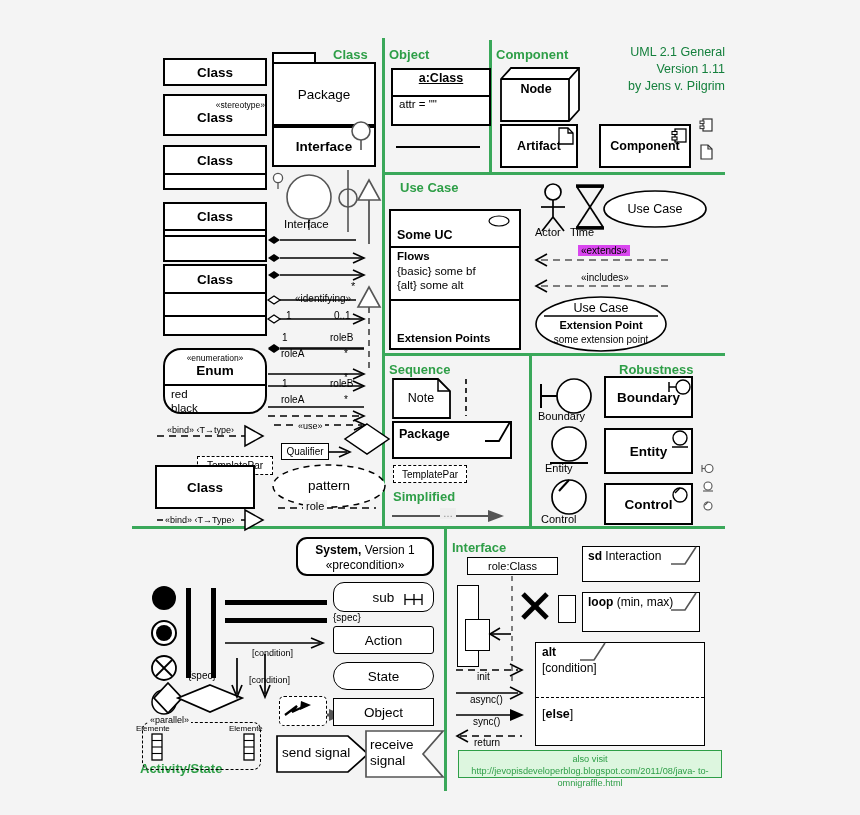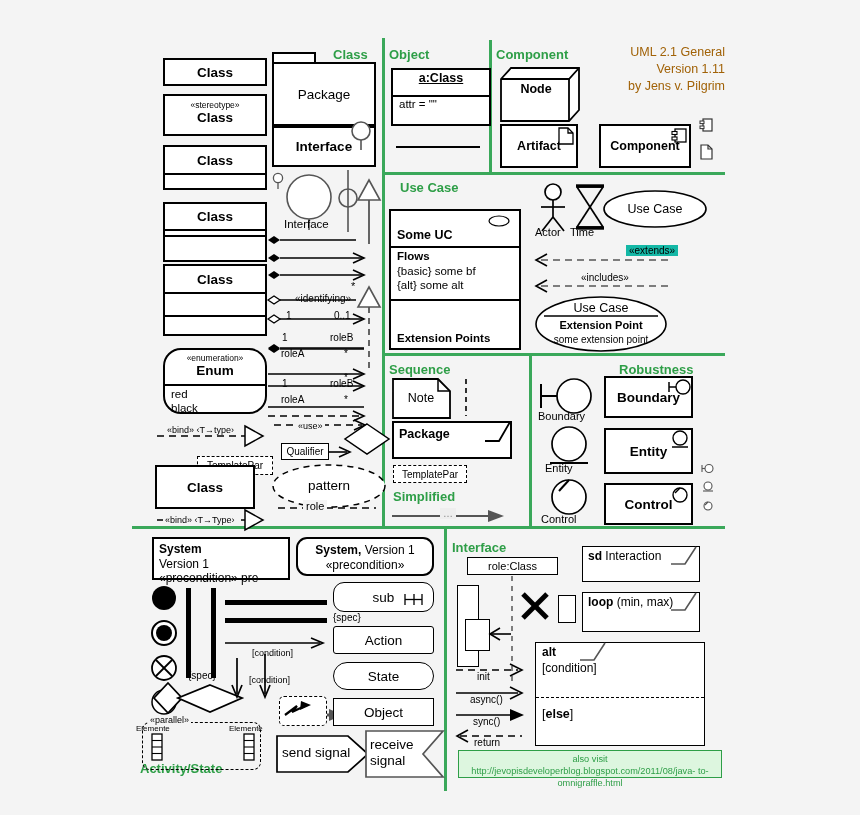--- a/index.html
+++ b/index.html
@@ -41,40 +41,40 @@
 <div class="stage">
 
   <div class="vr-green" style="left:382px;top:38px;width:3px;height:488px;"></div>
   <div class="vr-green" style="left:489px;top:40px;width:3px;height:132px;"></div>
   <div class="hr-green" style="left:385px;top:172px;width:340px;height:3px;"></div>
   <div class="hr-green" style="left:385px;top:353px;width:340px;height:3px;"></div>
   <div class="vr-green" style="left:529px;top:356px;width:3px;height:170px;"></div>
   <div class="hr-green" style="left:132px;top:526px;width:593px;height:3px;"></div>
   <div class="vr-green" style="left:444px;top:529px;width:3px;height:262px;"></div>
 
-  <div class="abs" style="left:565px;top:44px;width:160px;text-align:right;font-size:12.5px;color:#a16207;line-height:17px;">
+  <div class="abs" style="left:565px;top:44px;width:160px;text-align:right;font-size:12.5px;color:#15803d;line-height:17px;">
     <div>UML 2.1 General</div>
     <div>Version 1.11</div>
     <div>by Jens v. Pilgrim</div>
   </div>
 
   <div class="sect-title" style="left:333px;top:47px;">Class</div>
   <div class="sect-title" style="left:389px;top:47px;">Object</div>
   <div class="sect-title" style="left:496px;top:47px;">Component</div>
   <div class="sect-title" style="left:400px;top:180px;">Use Case</div>
   <div class="sect-title" style="left:389px;top:362px;">Sequence</div>
   <div class="sect-title" style="left:619px;top:362px;">Robustness</div>
   <div class="sect-title" style="left:393px;top:489px;">Simplified</div>
   <div class="sect-title" style="left:452px;top:540px;">Interface</div>
   <div class="sect-title" style="left:140px;top:761px;">Activity/State</div>
 
   <div class="box ctr b t13" style="left:163px;top:58px;width:104px;height:28px;">Class</div>
 
   <div class="box" style="left:163px;top:94px;width:104px;height:42px;">
-    <div style="text-align:center;margin-top:4px;font-size:8.5px;">«stereotype»</div>
+    <div style="text-align:right;margin-top:4px;font-size:8.5px;">«stereotype»</div>
     <div style="text-align:center;font-size:13.5px;font-weight:bold;">Class</div>
   </div>
 
   <div class="box" style="left:163px;top:145px;width:104px;height:45px;">
     <div class="ctr b t13" style="height:26px;">Class</div>
     <div class="divline" style="top:26px;"></div>
   </div>
 
   <div class="box" style="left:163px;top:202px;width:104px;height:60px;">
     <div class="ctr b t13" style="height:25px;">Class</div>
@@ -315,21 +315,21 @@
 
   <svg width="110" height="44" style="left:602px;top:189px;">
     <ellipse cx="53" cy="20" rx="51" ry="18" fill="#fff" stroke="#000" stroke-width="1.6"></ellipse>
   </svg>
   <div class="abs ctr t12" style="left:602px;top:196px;width:106px;height:26px;">Use Case</div>
 
   <svg width="140" height="20" style="left:533px;top:250px;">
     <line x1="8" y1="10" x2="135" y2="10" stroke="#555" stroke-width="1.6" stroke-dasharray="7,5"></line>
     <polyline points="14,4 3,10 14,16" fill="none" stroke="#000" stroke-width="1.6"></polyline>
   </svg>
-  <div class="abs t10" style="left:578px;top:245px;background:#14b8a6;padding:0 3px;margin-left:48px;">«extends»</div>
+  <div class="abs t10" style="left:578px;top:245px;background:#d946ef;padding:0 3px;">«extends»</div>
 
   <svg width="140" height="20" style="left:533px;top:276px;">
     <line x1="8" y1="10" x2="135" y2="10" stroke="#555" stroke-width="1.6" stroke-dasharray="7,5"></line>
     <polyline points="14,4 3,10 14,16" fill="none" stroke="#000" stroke-width="1.6"></polyline>
   </svg>
   <div class="abs t10" style="left:578px;top:272px;background:#f4f4f4;padding:0 3px;">«includes»</div>
 
   <svg width="140" height="62" style="left:533px;top:294px;">
     <ellipse cx="68" cy="30" rx="65" ry="27" fill="#fff" stroke="#000" stroke-width="1.6"></ellipse>
     <line x1="11" y1="22" x2="125" y2="22" stroke="#000" stroke-width="1.4"></line>
@@ -413,27 +413,20 @@
   </svg>
   <svg width="14" height="14" style="left:701px;top:481px;">
     <circle cx="7" cy="5" r="4" fill="#fff" stroke="#555" stroke-width="1.1"></circle>
     <line x1="2" y1="10" x2="12" y2="10" stroke="#555" stroke-width="1.1"></line>
   </svg>
   <svg width="14" height="14" style="left:701px;top:499px;">
     <circle cx="7" cy="7" r="4" fill="#fff" stroke="#555" stroke-width="1.1"></circle>
     <line x1="7" y1="3" x2="4" y2="6" stroke="#555" stroke-width="1.1"></line>
   </svg>
 
-  <div class="box" style="left:152px;top:537px;width:138px;height:43px;">
-    <div style="position:absolute;top:3px;left:5px;font-size:12px;line-height:14.5px;">
-      <div class="b">System</div>
-      <div>Version 1</div>
-      <div>«precondition»  pre</div>
-    </div>
-  </div>
 
   <div class="box rounded" style="left:296px;top:537px;width:138px;height:39px;border-radius:11px;">
     <div style="position:absolute;top:4px;left:0;width:100%;text-align:center;font-size:12px;line-height:15px;">
       <div><span class="b">System,</span><span> Version 1</span></div>
       <div>«precondition»</div>
     </div>
   </div>
 
   <svg width="34" height="140" style="left:150px;top:585px;">
     <circle cx="14" cy="13" r="12" fill="#000"></circle>

